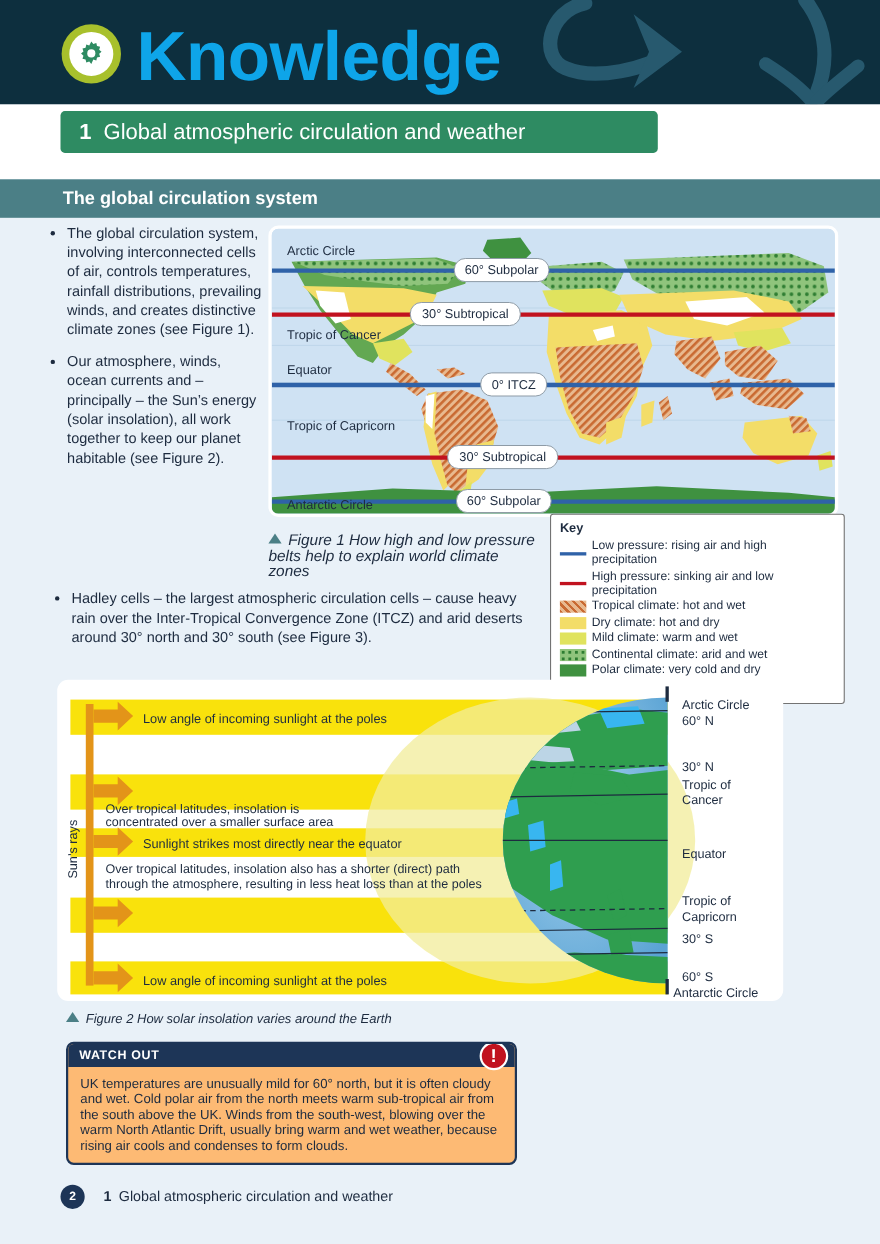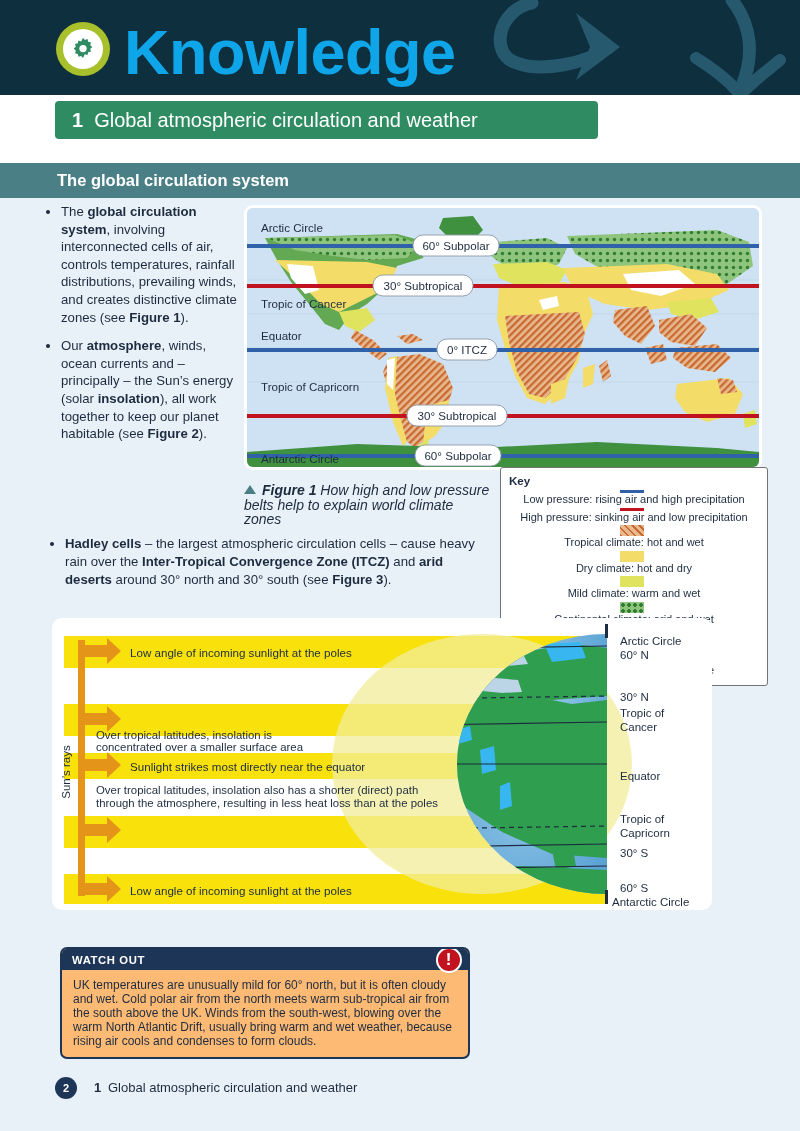--- a/index.html
+++ b/index.html
@@ -31,38 +31,38 @@
   .teal span{position:absolute;left:57px;top:8px;color:#fff;font-size:16.5px;font-weight:bold;}
 
   
   .bullets{position:absolute;left:42px;top:203px;width:196px;}
   .bullets li{font-size:13.2px;line-height:17.6px;margin-bottom:11px;}
   .bullets ul{margin:0;padding-left:19px;}
   .bullets li::marker{font-size:13px;}
   .widebullet{position:absolute;left:42px;top:531px;width:448px;}
   .widebullet ul{margin:4px;padding-left:19px;}
   .widebullet li{font-size:13.2px;line-height:18.2px;}
-  b{font-weight:bold;}
+  b{font-weight:normal;}
 
   
   .fig1{position:absolute;left:244px;top:205px;width:518px;height:265px;
         background:#cfe2f3;border:3px solid #fff;border-radius:9px;overflow:hidden;box-sizing:border-box;}
   .fig1 svg{display:block;}
   .fig1cap{position:absolute;left:244px;top:483px;width:250px;font-size:14px;
            line-height:14.5px;font-style:italic;color:#1d2b3f;}
   .fig1cap b{font-style:italic;}
   .captri{display:inline-block;width:0;height:0;border-left:6px solid transparent;
           border-right:6px solid transparent;border-bottom:9px solid #4b7f86;
           margin-right:6px;vertical-align:1px;}
 
   
   .keybox{position:absolute;left:500px;top:467px;width:268px;background:#fff;
           border:1px solid #737373;border-radius:3px;padding:6px 8px 7px 8px;box-sizing:border-box;}
   .keybox h4{margin:0 0 3px 0;font-size:11.6px;}
-  .keyrow{display:flex;align-items:center;margin-bottom:1.5px;font-size:11px;line-height:13px;flex-direction:column;}
+  .keyrow{display:flex;align-items:center;margin-bottom:1.5px;font-size:11px;line-height:13px;}
   .sw{width:24px;height:11px;margin-right:5px;flex:none;box-sizing:border-box;}
   .sw-line-blue{height:0;border-top:3px solid #2f62a8;}
   .sw-line-red{height:0;border-top:3px solid #c1121f;}
   .sw-dry{background:#f3dd68;}
   .sw-mild{background:#e0e35e;}
   .sw-polar{background:#3f9140;}
   .sw-mtn{background:#fff;border:1px solid #9aa7b2;}
 
   
   .fig2{position:absolute;left:52px;top:618px;width:660px;height:292px;background:#fff;
@@ -366,20 +366,23 @@
         <text x="568" y="162">Equator</text>
         <text x="568" y="205">Tropic of</text>
         <text x="568" y="219">Capricorn</text>
         <text x="568" y="239">30° S</text>
         <text x="568" y="274">60° S</text>
         <text x="560" y="288">Antarctic Circle</text>
       </g>
     </svg>
   </div>
 
+  <div class="fig2cap">
+    <span class="captri"></span><b>Figure 2</b><span> How solar insolation varies around the Earth</span>
+  </div>
 
   <div class="wo">
     <div class="wo-hd">
       <span>WATCH OUT</span>
       <span class="wo-ic">!</span>
     </div>
     <div class="wo-bd">UK temperatures are unusually mild for 60° north, but it is often cloudy and wet. Cold polar air from the north meets warm sub-tropical air from the south above the UK. Winds from the south-west, blowing over the warm North Atlantic Drift, usually bring warm and wet weather, because rising air cools and condenses to form clouds.</div>
   </div>
 
   <div class="foot">

